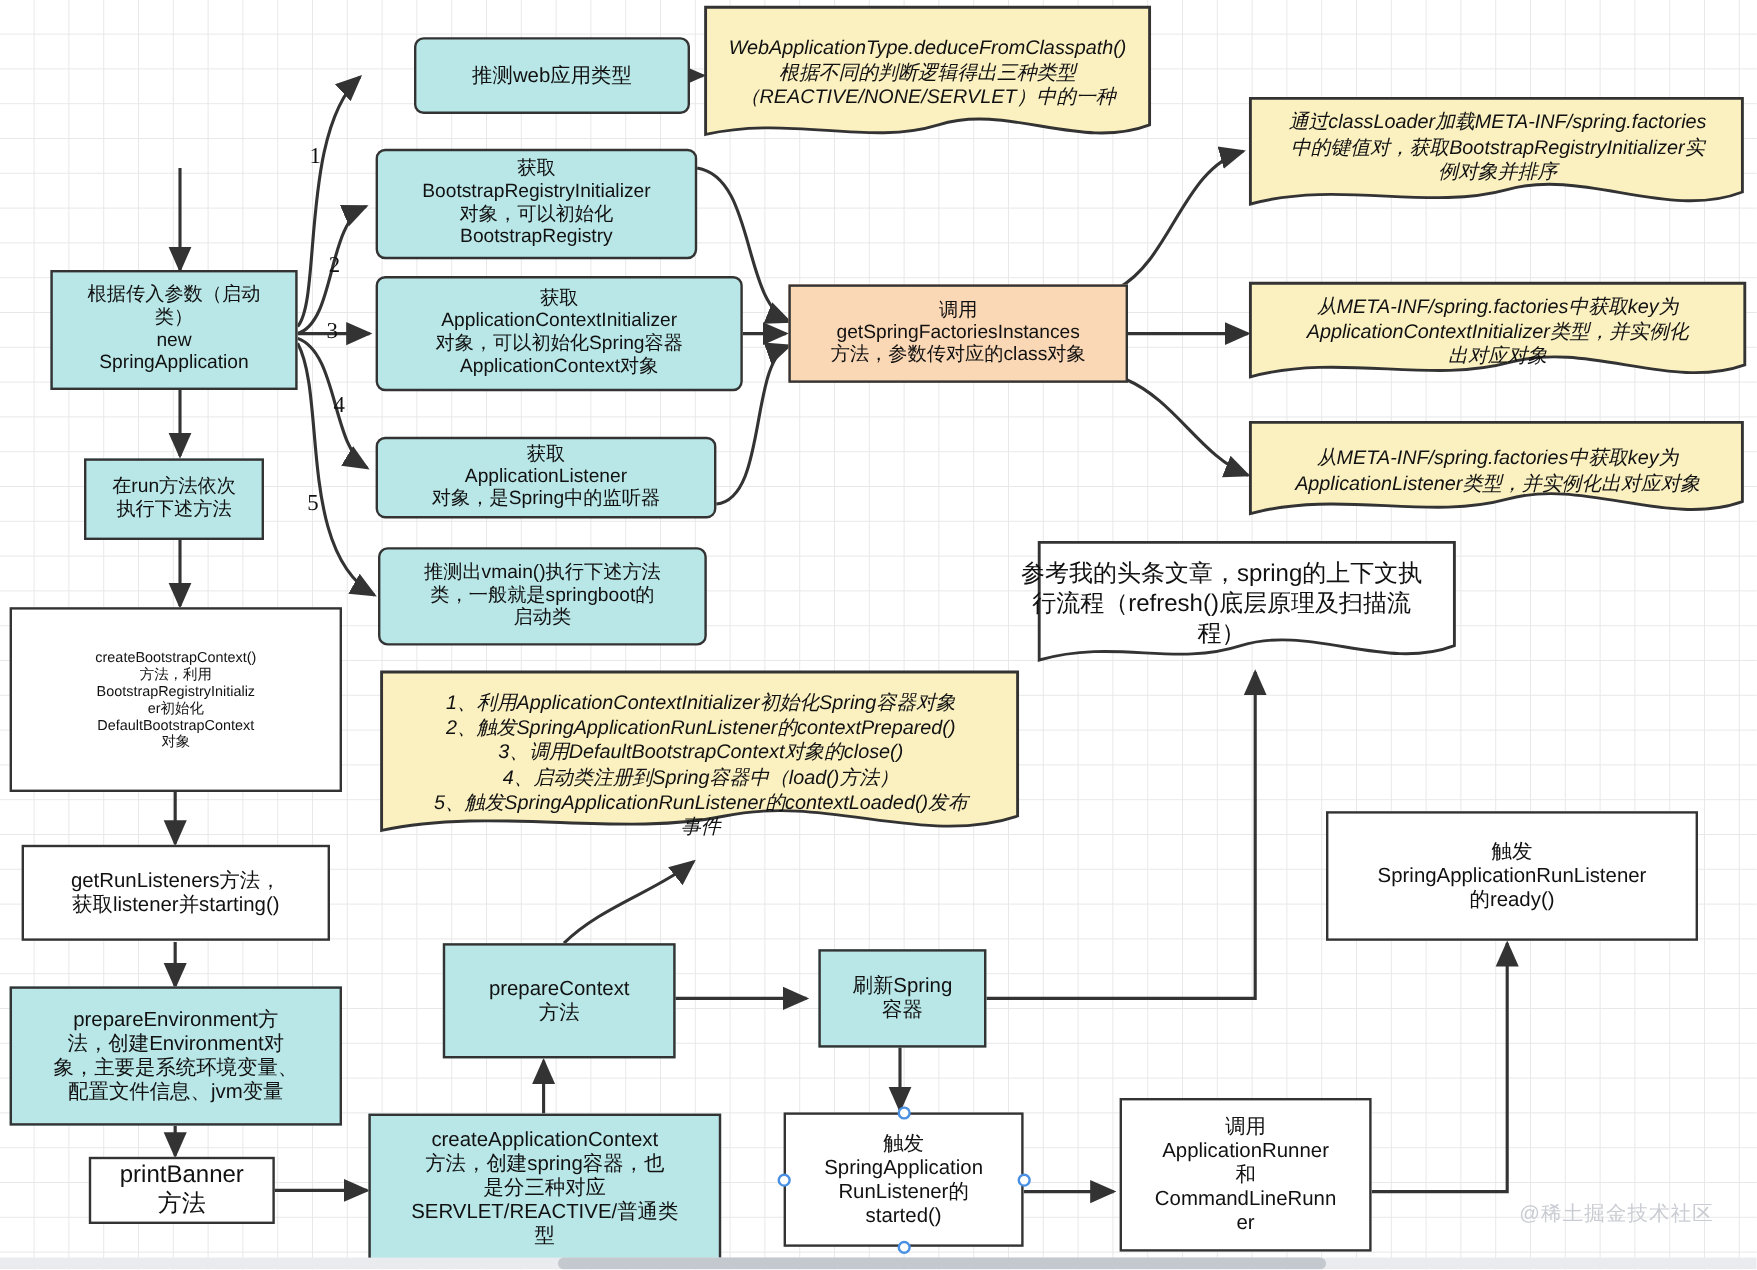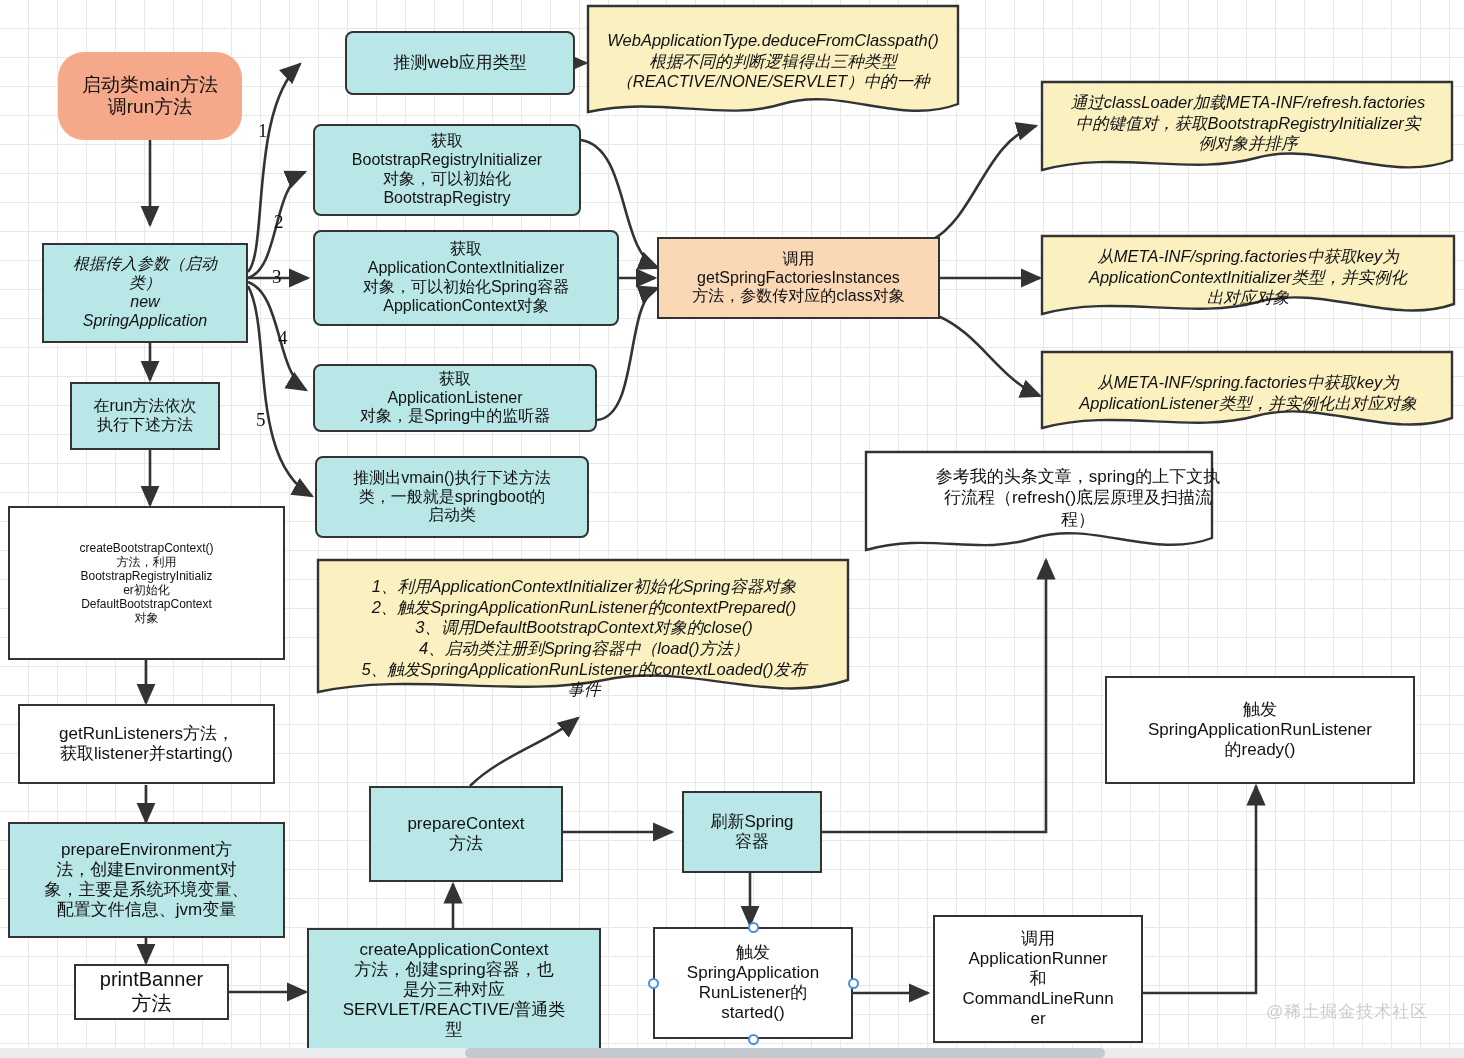--- a/index.html
+++ b/index.html
@@ -184,46 +184,44 @@
     <g stroke="#333" stroke-width="2.4" fill="#ffffff">
 
       <path d="M866,452 L1212,452 L1212,538 C1154,560 1092,520 1034,538 C978,556 930,532 866,550 Z"></path>
     </g>
   </svg>
 
   <div class="note-text" style="left:588px; top:24px; width:370px; height:80px;">WebApplicationType.deduceFromClasspath()
 根据不同的判断逻辑得出三种类型
 （REACTIVE/NONE/SERVLET）中的一种</div>
 
-  <div class="note-text" style="left:1042px; top:86px; width:412px; height:80px;">通过classLoader加载META-INF/refresh.factories
+  <div class="note-text" style="left:1042px; top:86px; width:412px; height:80px;">通过classLoader加载META-INF/spring.factories
 中的键值对，获取BootstrapRegistryInitializer实
 例对象并排序</div>
 
   <div class="note-text" style="left:1042px; top:240px; width:412px; height:76px;">从META-INF/spring.factories中获取key为
 ApplicationContextInitializer类型，并实例化
 出对应对象</div>
 
   <div class="note-text" style="left:1042px; top:366px; width:412px; height:62px;">从META-INF/spring.factories中获取key为
 ApplicationListener类型，并实例化出对应对象</div>
 
   <div class="note-text left" style="left:326px; top:570px; width:516px; height:124px; text-align:center; justify-content:center;">1、利用ApplicationContextInitializer初始化Spring容器对象
 2、触发SpringApplicationRunListener的contextPrepared()
 3、调用DefaultBootstrapContext对象的close()
 4、启动类注册到Spring容器中（load()方法）
 5、触发SpringApplicationRunListener的contextLoaded()发布
 事件</div>
 
-  <div class="note-text plain" style="left:878px; top:460px; width:400px; height:90px; font-size:17px;">参考我的头条文章，spring的上下文执
+  <div class="note-text plain" style="left:818px; top:460px; width:400px; height:90px; font-size:20px;">参考我的头条文章，spring的上下文执
 行流程（refresh()底层原理及扫描流
 程）</div>
 
-  <div class="node start" style="left:58px; top:52px; width:184px; height:88px;">启动类main方法
-调run方法</div>
-
-  <div class="node blue" style="left:42px; top:243px; width:206px; height:100px; font-size:16px;font-style:italic;">根据传入参数（启动
+
+  <div class="node blue" style="left:42px; top:225px; width:206px; height:100px; font-size:16px;">根据传入参数（启动
 类）
 new
 SpringApplication</div>
 
   <div class="node blue" style="left:70px; top:382px; width:150px; height:68px; font-size:16px;">在run方法依次
 执行下述方法</div>
 
   <div class="node blue" style="left:313px; top:31px; width:230px; height:64px; border-radius:8px;margin-left:32px;">推测web应用类型</div>
 
   <div class="node blue" style="left:313px; top:124px; width:268px; height:92px; border-radius:8px; font-size:16px;">获取

